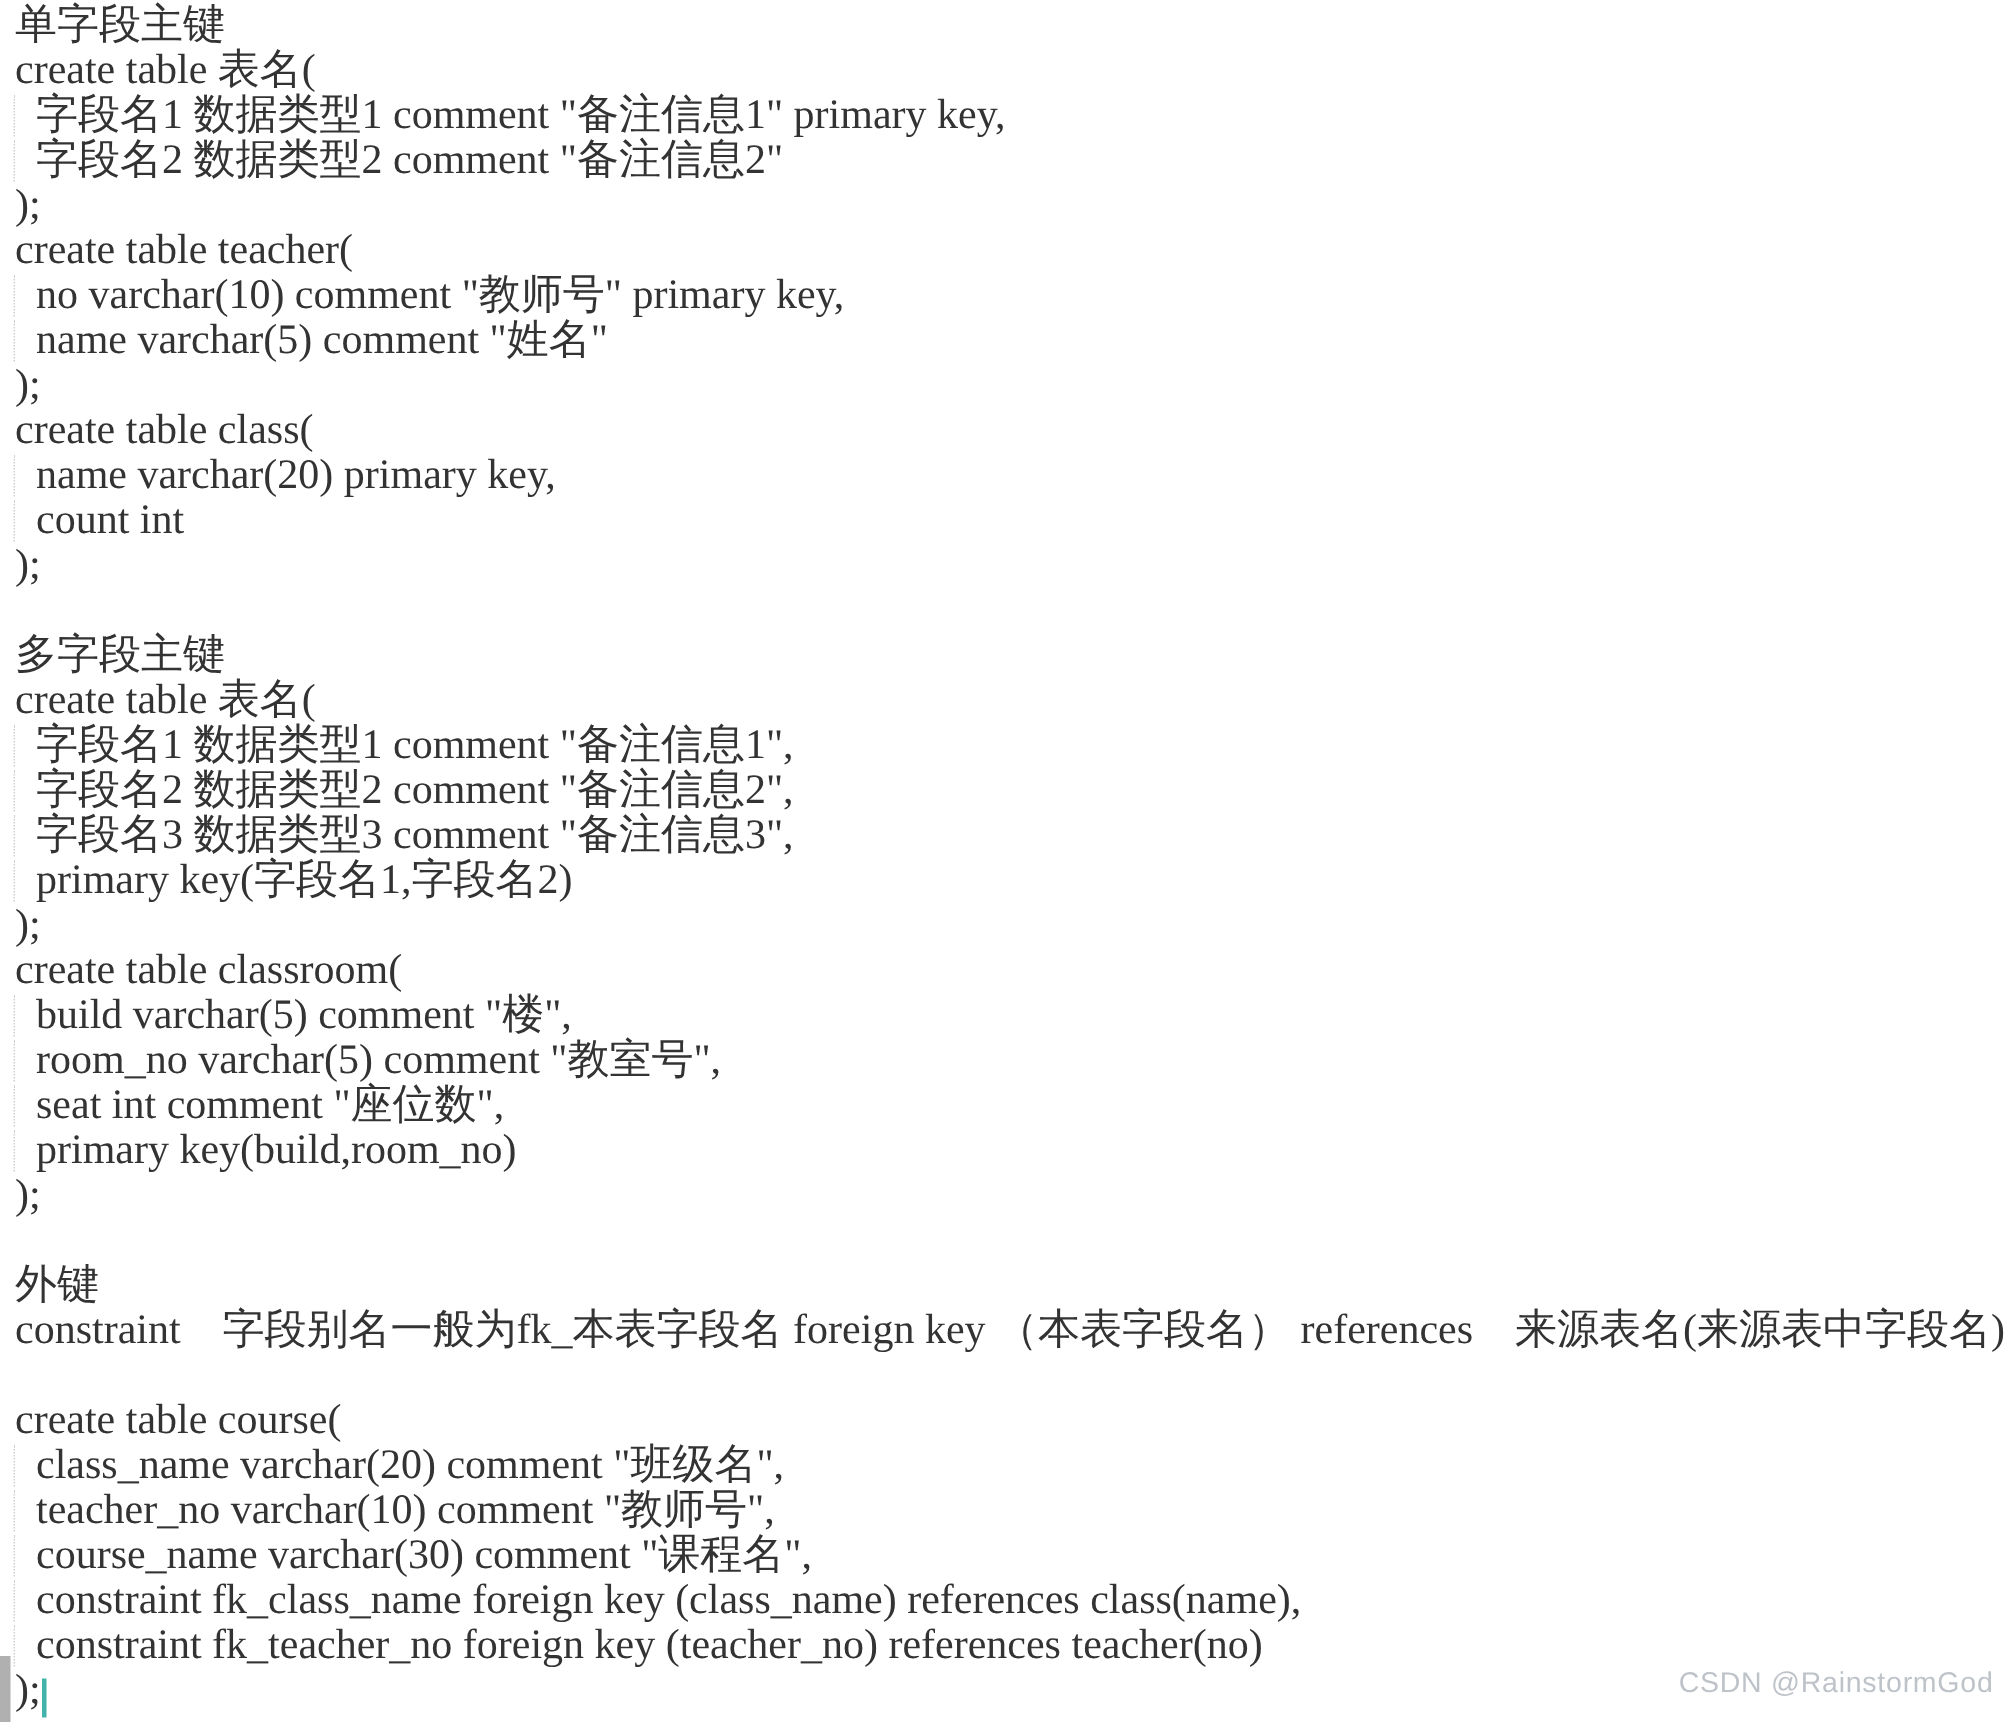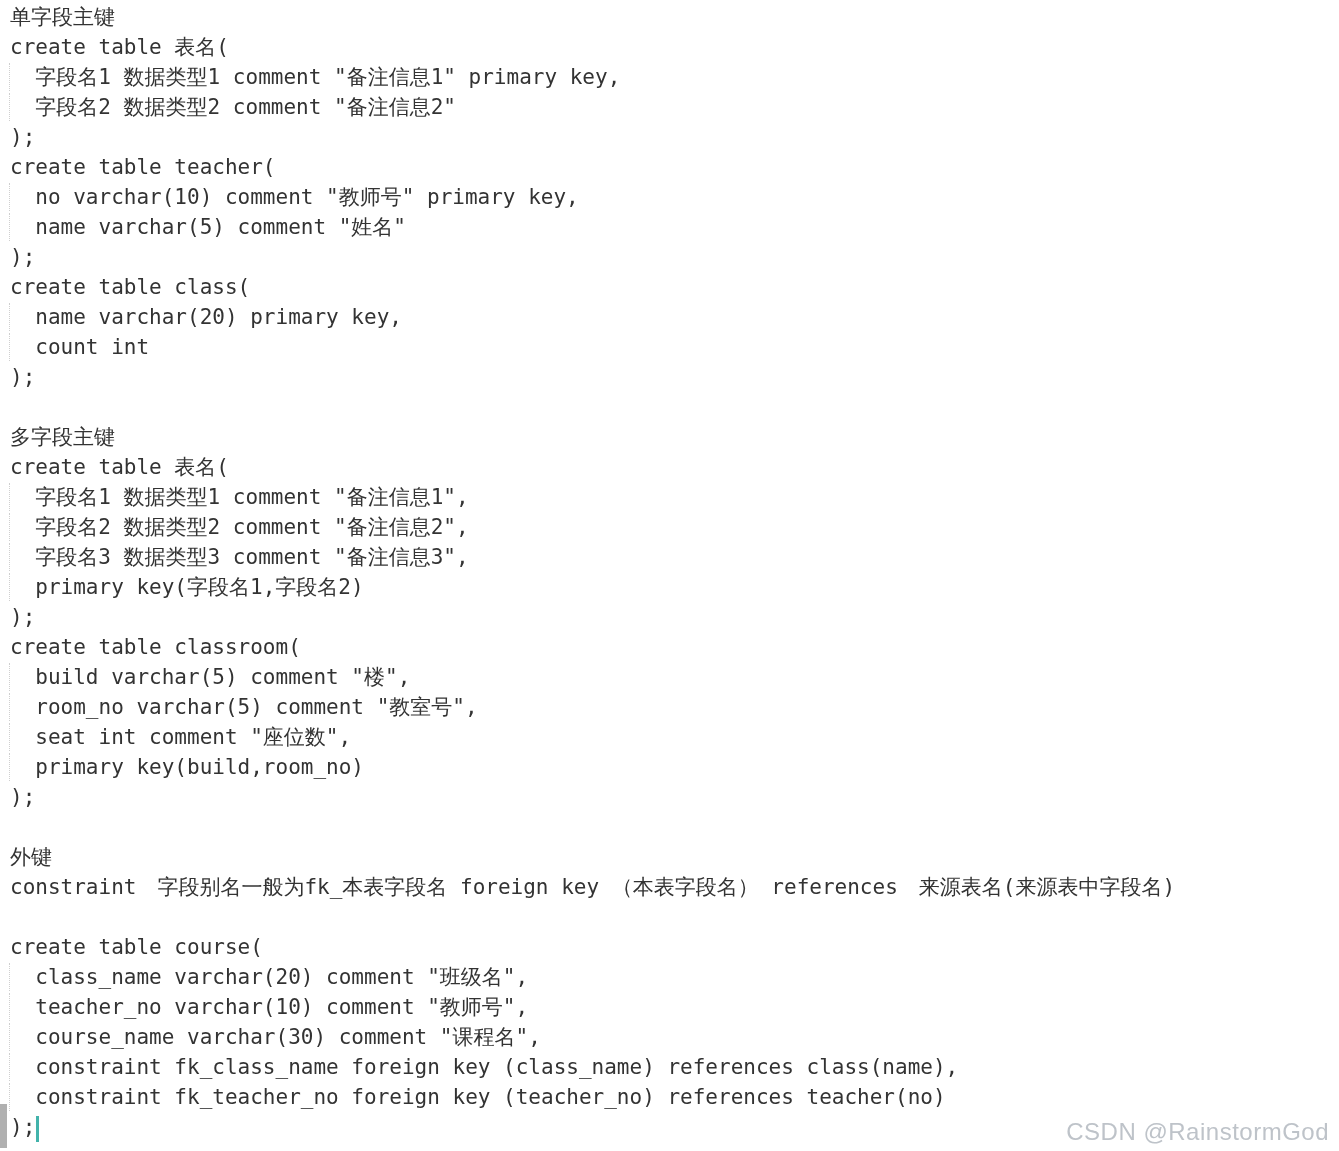--- a/index.html
+++ b/index.html
@@ -16,23 +16,24 @@
     background:var(--bg);
     overflow:hidden;
     position:relative;
     font-family:"DejaVu Sans Mono", monospace;
   }
   .editor{
     position:absolute;
     left:0;top:2px;
     width:1155px;
     color:var(--fg);
-    font-size:21px;
+    font-size:28px;
     line-height:30px;
     white-space:pre;
+    font-family:Liberation Serif, serif;
   }
   .line{
     height:30px;
     padding-left:10px;
     position:relative;
   }
   .line.indent::before{
     content:"";
     position:absolute;
     left:9px;top:1px;bottom:1px;
@@ -47,24 +48,24 @@
     transform:translateY(3px);
   }
   .edge-marker{
     position:absolute;
     left:0;top:1104px;
     width:7px;height:44px;
     background:var(--marker);
   }
   .watermark{
     position:absolute;
-    right:10px;bottom:5px;
+    right:10px;bottom:17px;
     color:var(--watermark);
     font-family:"Liberation Sans", sans-serif;
-    font-size:24px;
+    font-size:19px;
     letter-spacing:0.5px;
   }
 </style>
 </head>
 <body>
 
 <div class="editor" id="editor"><div class="line"><span class="txt">单字段主键</span></div><div class="line"><span class="txt">create table 表名(</span></div><div class="line indent"><span class="txt">  字段名1 数据类型1 comment "备注信息1" primary key,</span></div><div class="line indent"><span class="txt">  字段名2 数据类型2 comment "备注信息2"</span></div><div class="line"><span class="txt">);</span></div><div class="line"><span class="txt">create table teacher(</span></div><div class="line indent"><span class="txt">  no varchar(10) comment "教师号" primary key,</span></div><div class="line indent"><span class="txt">  name varchar(5) comment "姓名"</span></div><div class="line"><span class="txt">);</span></div><div class="line"><span class="txt">create table class(</span></div><div class="line indent"><span class="txt">  name varchar(20) primary key,</span></div><div class="line indent"><span class="txt">  count int</span></div><div class="line"><span class="txt">);</span></div><div class="line"><span class="txt"></span></div><div class="line"><span class="txt">多字段主键</span></div><div class="line"><span class="txt">create table 表名(</span></div><div class="line indent"><span class="txt">  字段名1 数据类型1 comment "备注信息1",</span></div><div class="line indent"><span class="txt">  字段名2 数据类型2 comment "备注信息2",</span></div><div class="line indent"><span class="txt">  字段名3 数据类型3 comment "备注信息3",</span></div><div class="line indent"><span class="txt">  primary key(字段名1,字段名2)</span></div><div class="line"><span class="txt">);</span></div><div class="line"><span class="txt">create table classroom(</span></div><div class="line indent"><span class="txt">  build varchar(5) comment "楼",</span></div><div class="line indent"><span class="txt">  room_no varchar(5) comment "教室号",</span></div><div class="line indent"><span class="txt">  seat int comment "座位数",</span></div><div class="line indent"><span class="txt">  primary key(build,room_no)</span></div><div class="line"><span class="txt">);</span></div><div class="line"><span class="txt"></span></div><div class="line"><span class="txt">外键</span></div><div class="line"><span class="txt">constraint　字段别名一般为fk_本表字段名 foreign key （本表字段名） references　来源表名(来源表中字段名)</span></div><div class="line"><span class="txt"></span></div><div class="line"><span class="txt">create table course(</span></div><div class="line indent"><span class="txt">  class_name varchar(20) comment "班级名",</span></div><div class="line indent"><span class="txt">  teacher_no varchar(10) comment "教师号",</span></div><div class="line indent"><span class="txt">  course_name varchar(30) comment "课程名",</span></div><div class="line indent"><span class="txt">  constraint fk_class_name foreign key (class_name) references class(name),</span></div><div class="line indent"><span class="txt">  constraint fk_teacher_no foreign key (teacher_no) references teacher(no)</span></div><div class="line"><span class="txt">);</span><span class="caret"></span></div></div>
 
 <div class="edge-marker"></div>
 

